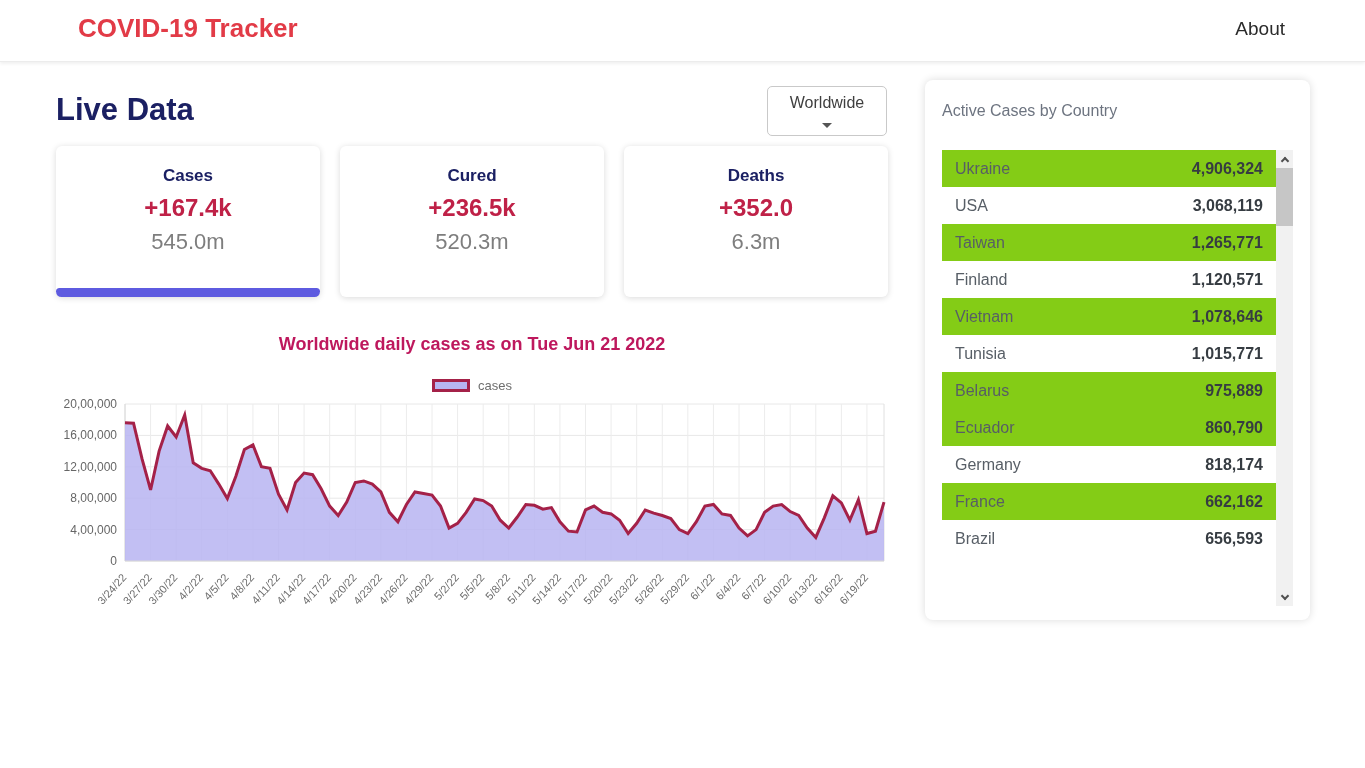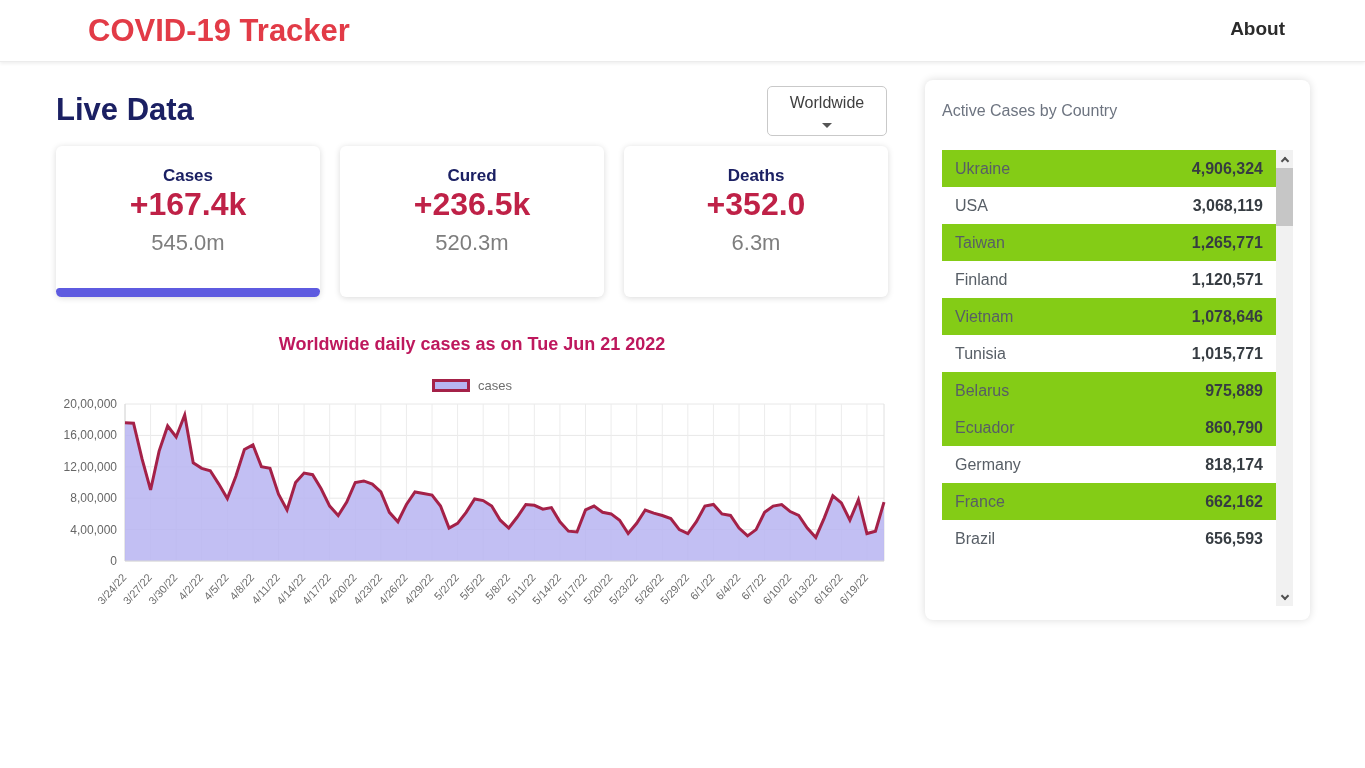--- a/index.html
+++ b/index.html
@@ -3,34 +3,34 @@
 <meta charset="utf-8">
 <style>
   * { box-sizing: border-box; }
   body {
     margin: 0; width: 1365px; height: 768px; background: #ffffff;
     font-family: "Liberation Sans", sans-serif; overflow: hidden; position: relative;
   }
   
   .header { position: absolute; top: 0; left: 0; width: 1365px; height: 62px;
     background: #fff; border-bottom: 1px solid #ececec; box-shadow: 0 2px 3px rgba(0,0,0,.06); z-index: 5; }
-  .app-title { position: absolute; left: 88px; top: 13px; font-size: 31px; font-weight: bold; color: #e23b47; }
-  .about { position: absolute; right: 80px; top: 18px; font-size: 19px; font-weight: bold; color: #2b2b2b; cursor: pointer; }
+  .app-title { position: absolute; left: 78px; top: 13px; font-size: 26px; font-weight: bold; color: #e23b47; }
+  .about { position: absolute; right: 80px; top: 18px; font-size: 19px; font-weight: normal; color: #2b2b2b; cursor: pointer; }
   
   .page-title { position: absolute; left: 56px; top: 92px; font-size: 31px; font-weight: bold; color: #1b2063; margin: 0; }
   .dropdown { position: absolute; left: 767px; top: 86px; width: 120px; height: 50px;
     border: 1px solid #c9c9c9; border-radius: 5px; background: #fff; display: flex;
     align-items: center; justify-content: center; gap: 9px; font-size: 16px; color: #3f3f3f; cursor: pointer; flex-direction: column; }
   .caret { width: 0; height: 0; border-left: 5px solid transparent; border-right: 5px solid transparent; border-top: 5px solid #555; margin-top: 2px; }
   
   .cards { position: absolute; left: 56px; top: 146px; display: flex; gap: 20px; }
   .stat-card { position: relative; width: 264px; height: 151px; background: #fff; border-radius: 6px;
     box-shadow: 0 1px 6px rgba(0,0,0,.15); text-align: center; padding-top: 20px; cursor: pointer; }
   .stat-label { font-size: 17px; font-weight: bold; color: #1b2063; }
-  .stat-delta { font-size: 32px; font-weight: bold; color: #bf2147; }
+  .stat-delta { font-size: 24px; font-weight: bold; color: #bf2147; margin-top: 8px; }
   .stat-total { font-size: 22px; color: #7e7e7e; margin-top: 7px; }
   .active-bar { position: absolute; bottom: 0; left: 0; width: 100%; height: 9px;
     background: #5e5be0; border-radius: 4px 4px 6px 6px; }
   
   .chart-title { position: absolute; left: 56px; top: 334px; width: 832px; text-align: center;
     font-size: 18px; font-weight: bold; color: #be185d; }
   .legend { position: absolute; left: 56px; top: 378px; width: 832px; display: flex;
     align-items: center; justify-content: center; gap: 8px; cursor: pointer; }
   .legend-box { width: 38px; height: 13px; border: 3px solid #a42148; background: #b7b4f1; }
   .legend-label { font-size: 13px; color: #6e6e6e; }

